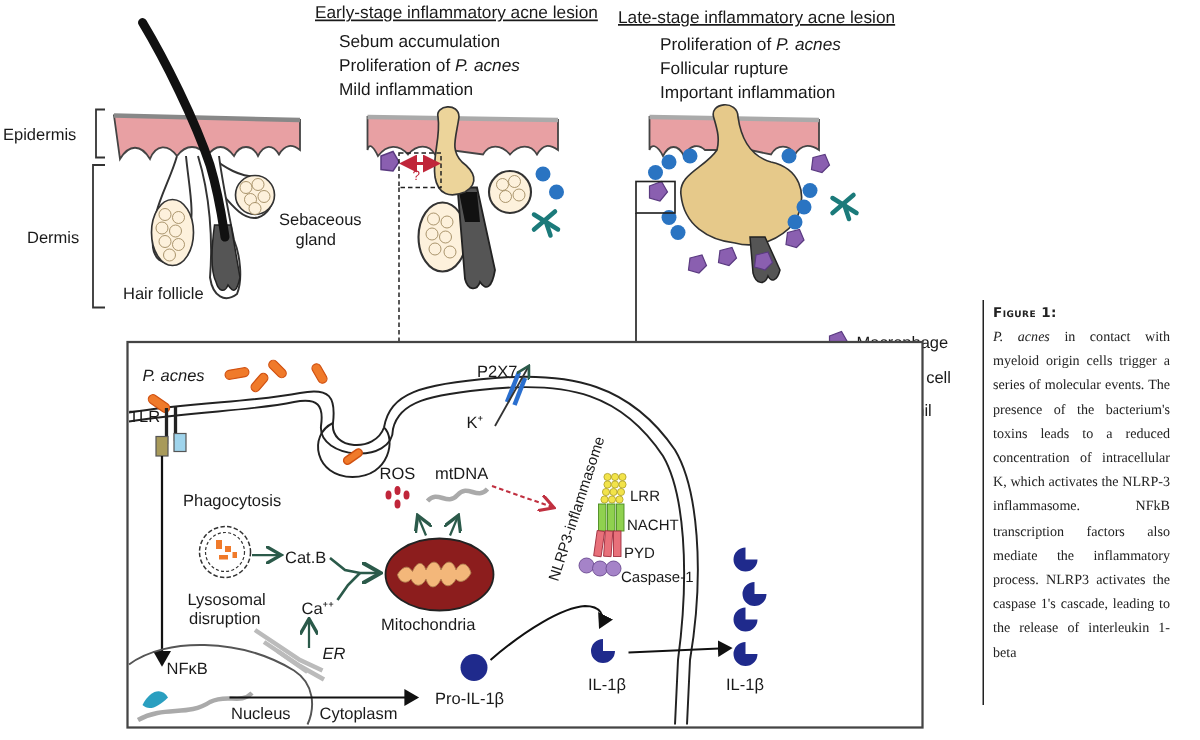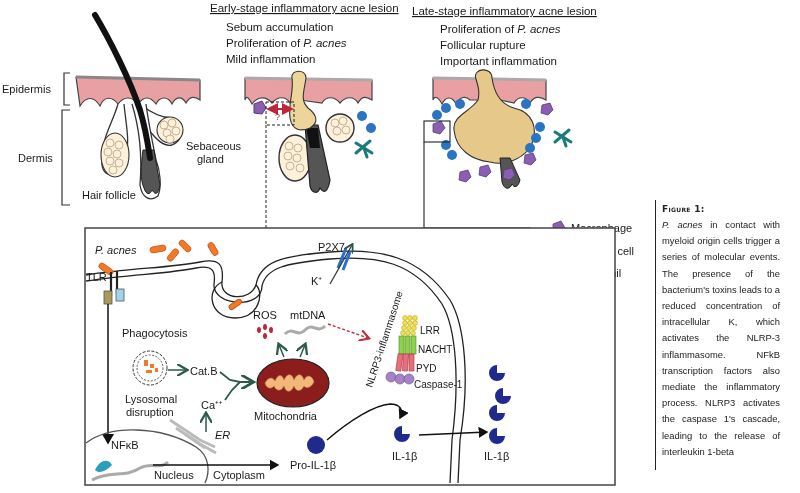--- a/index.html
+++ b/index.html
@@ -4,21 +4,21 @@
 <style>
   html, body { margin:0; padding:0; background:#ffffff; }
   body { width:800px; height:493px; position:relative; overflow:hidden; font-family:"Liberation Sans", sans-serif; color:#1a1a1a; }
   svg text { font-family:"Liberation Sans", sans-serif; }
   .lbl { font-size:11px; fill:#1a1a1a; }
   .lbl-sm { font-size:10px; fill:#1a1a1a; }
   .hdr { font-size:11.5px; fill:#1a1a1a; text-decoration:underline; }
   .sub { font-size:11.5px; fill:#1a1a1a; }
   .caption-box { position:absolute; left:655px; top:200px; width:125px; height:270px; border-left:1.5px solid #222; padding-left:6px; box-sizing:border-box; }
   .caption-title { font-family:"DejaVu Sans", sans-serif; font-size:9px; font-variant:small-caps; font-weight:bold; letter-spacing:0.3px; color:#222; margin-top:1px; line-height:16px; }
-  .caption-text { font-family:Liberation Sans, sans-serif; font-size:9.4px; line-height:16.2px; color:#222; text-align:justify; }
+  .caption-text { font-family:Liberation Serif, serif; font-size:9.4px; line-height:16.2px; color:#222; text-align:justify; }
   .caption-text i { font-style:italic; }
 </style>
 </head>
 <body>
 
 <svg width="800" height="493" viewBox="0 0 800 493" xmlns="http://www.w3.org/2000/svg" style="position:absolute;left:0;top:0;">
   <defs>
     <marker id="arr" markerWidth="8" markerHeight="8" refX="6" refY="4" orient="auto">
       <path d="M0,0 L7,4 L0,8 Z" fill="#111"></path>
     </marker>

